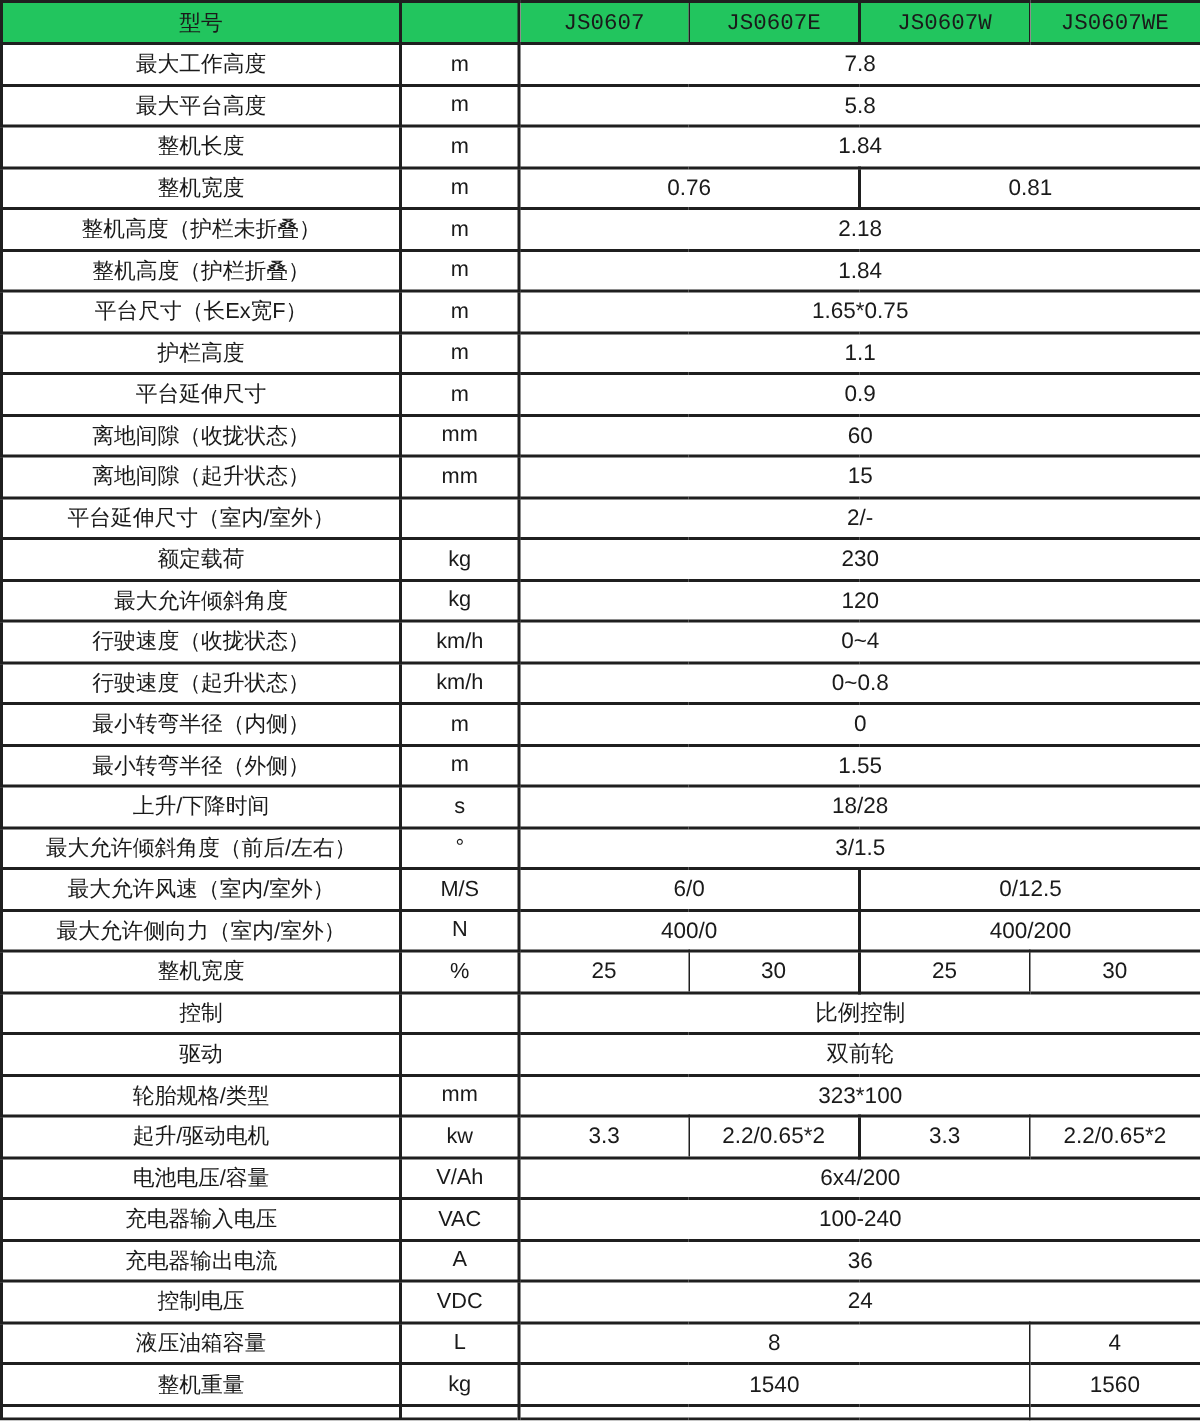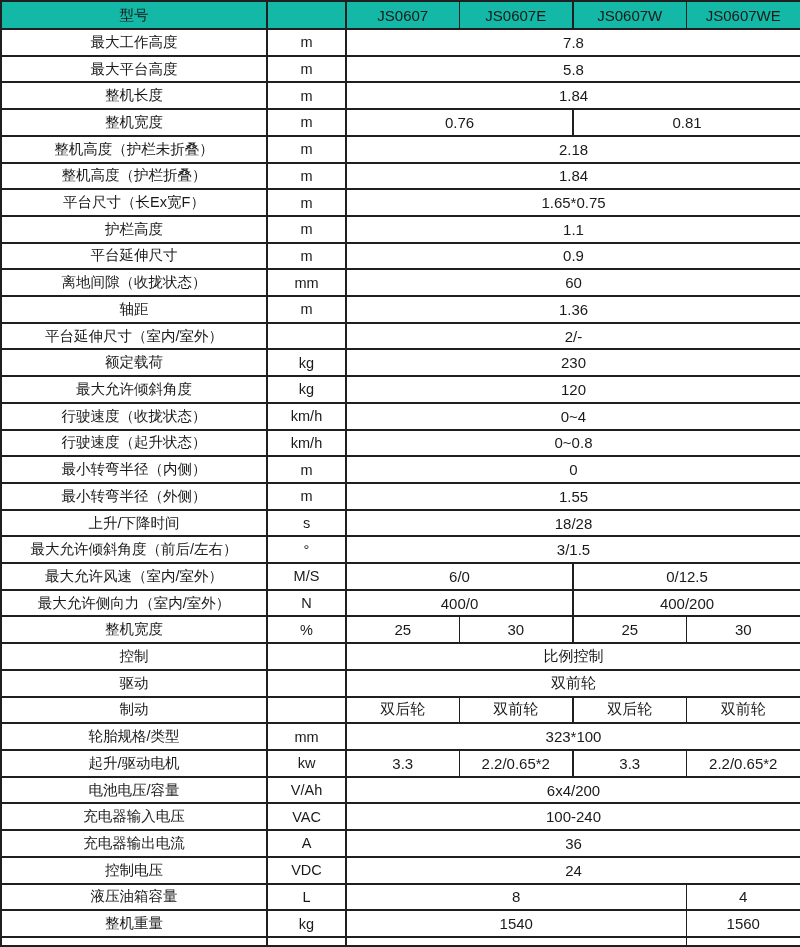--- a/index.html
+++ b/index.html
@@ -27,22 +27,23 @@
     border-bottom-width: 2px;
     text-align: center;
     vertical-align: middle;
     padding: 0 2px;
     font-size: 14.5px;
     font-weight: 400;
     white-space: nowrap;
     overflow: hidden;
   }
   thead th {
-    background: #14b8a6;
+    background: #22c55e;
     height: 26px;
+    font-family: Liberation Mono, monospace;
   }
   .c-name {
     border-left-width: 2px;
     border-right-width: 2px;
   }
   .c-unit {
     border-right-width: 2px;
   }
   .c-val {
     font-size: 15px;
@@ -125,23 +126,23 @@
         <td class="c-name">平台延伸尺寸</td>
         <td class="c-unit">m</td>
         <td colspan="4" class="c-val">0.9</td>
       </tr>
       <tr>
         <td class="c-name">离地间隙（收拢状态）</td>
         <td class="c-unit">mm</td>
         <td colspan="4" class="c-val">60</td>
       </tr>
       <tr>
-        <td class="c-name">轴距</td>
-        <td class="c-unit">m</td>
-        <td colspan="4" class="c-val">1.36</td>
+        <td class="c-name">离地间隙（起升状态）</td>
+        <td class="c-unit">mm</td>
+        <td colspan="4" class="c-val">15</td>
       </tr>
       <tr>
         <td class="c-name">平台延伸尺寸（室内/室外）</td>
         <td class="c-unit"></td>
         <td colspan="4" class="c-val">2/-</td>
       </tr>
       <tr>
         <td class="c-name">额定载荷</td>
         <td class="c-unit">kg</td>
         <td colspan="4" class="c-val">230</td>
@@ -205,28 +206,20 @@
         <td class="c-name">控制</td>
         <td class="c-unit"></td>
         <td colspan="4" class="c-val">比例控制</td>
       </tr>
       <tr>
         <td class="c-name">驱动</td>
         <td class="c-unit"></td>
         <td colspan="4" class="c-val">双前轮</td>
       </tr>
       <tr>
-        <td class="c-name">制动</td>
-        <td class="c-unit"></td>
-        <td colspan="1" class="c-val">双后轮</td>
-        <td colspan="1" class="c-val b-mid">双前轮</td>
-        <td colspan="1" class="c-val">双后轮</td>
-        <td colspan="1" class="c-val">双前轮</td>
-      </tr>
-      <tr>
         <td class="c-name">轮胎规格/类型</td>
         <td class="c-unit">mm</td>
         <td colspan="4" class="c-val">323*100</td>
       </tr>
       <tr>
         <td class="c-name">起升/驱动电机</td>
         <td class="c-unit">kw</td>
         <td colspan="1" class="c-val">3.3</td>
         <td colspan="1" class="c-val b-mid">2.2/0.65*2</td>
         <td colspan="1" class="c-val">3.3</td>

